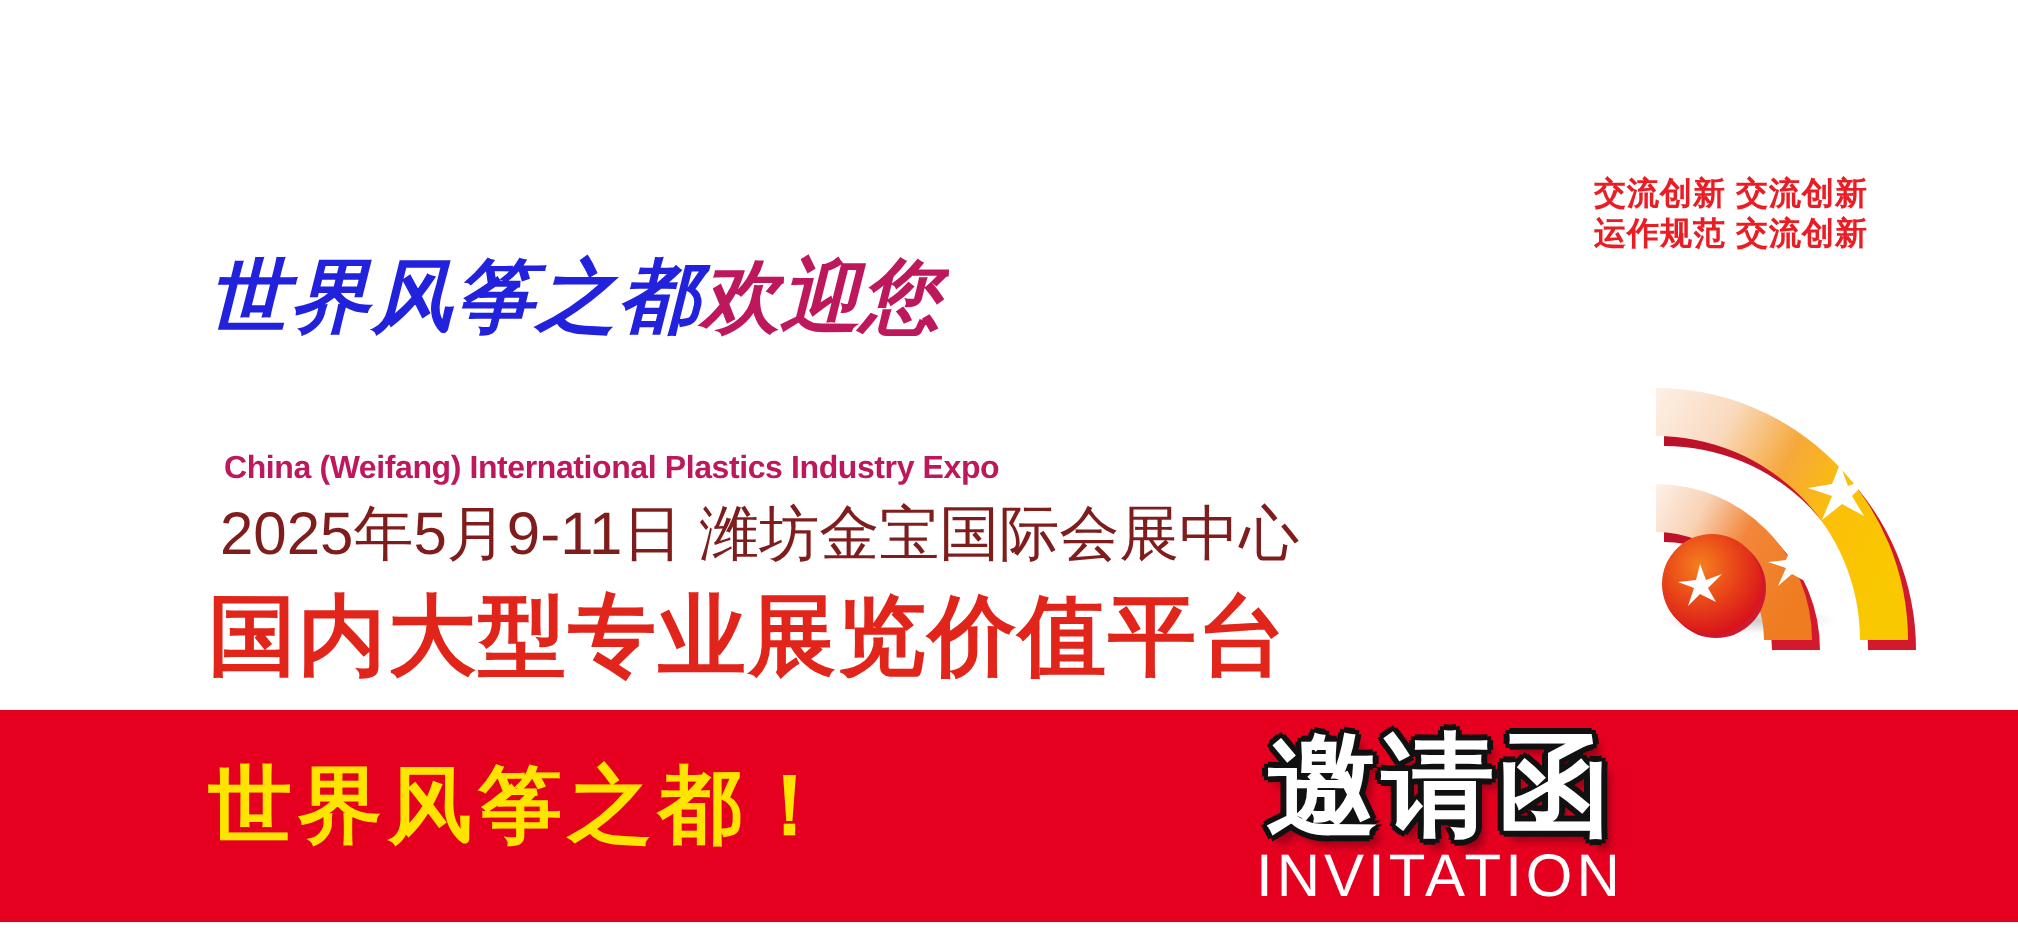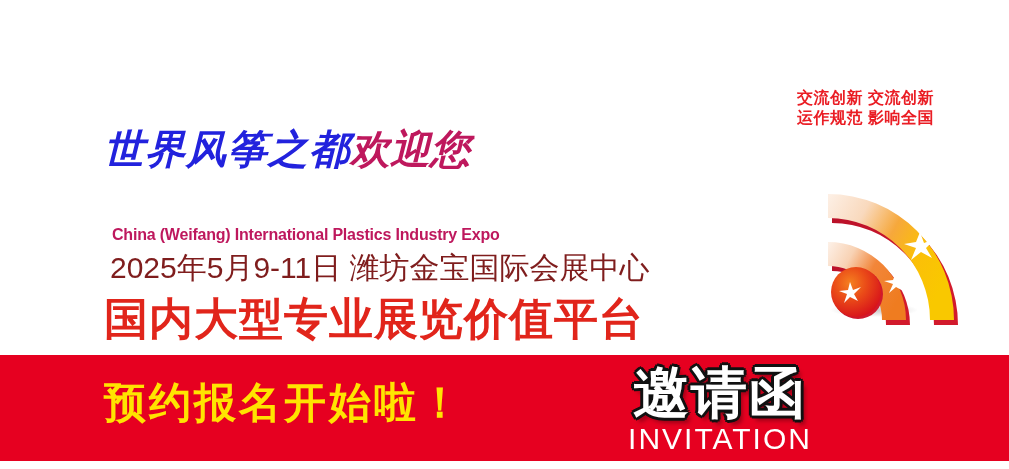--- a/index.html
+++ b/index.html
@@ -169,21 +169,21 @@
     white-space: nowrap;
   }
 </style>
 </head>
 <body>
 
 <div id="poster">
 
   <div class="slogan">
     <span class="line">交流创新 交流创新</span>
-    <span class="line">运作规范 影响全国</span>
+    <span class="line">运作规范 交流创新</span>
   </div>
 
   <div class="calligraphy"><span class="blue">世界风筝之都</span><span class="red">欢迎您</span></div>
 
 
   <div class="eng-subtitle">China (Weifang) International Plastics Industry Expo</div>
 
   <div class="date-line">2025年5月9-11日  潍坊金宝国际会展中心</div>
 
   <div class="tagline">国内大型专业展览价值平台</div>
@@ -232,21 +232,21 @@
       <circle cx="34" cy="122" r="25" fill="url(#sphereGrad)"></circle>
 
       <path d="M 28 112 L 31 120 L 39 117 L 32 124 L 36 131 L 28 127 L 22 133 L 25 124 L 17 121 L 26 120 Z" fill="#ffffff"></path>
       <path d="M 74 102 L 77 110 L 86 107 L 79 114 L 83 122 L 74 117 L 67 123 L 71 114 L 62 111 L 71 110 Z" fill="#ffffff"></path>
       <path d="M 98 62 L 102 73 L 113 69 L 104 78 L 110 88 L 99 82 L 89 90 L 94 78 L 82 74 L 94 72 Z" fill="#ffffff"></path>
     </svg>
   </div>
 
   <div class="red-banner"></div>
 
-  <div class="cta-text">预约报名开始啦！</div>
+  <div class="cta-text">世界风筝之都！</div>
 
   <div class="invite-block">
     <div class="invite-cn">邀请函</div>
     <div class="invite-en">INVITATION</div>
   </div>
 
   <div class="bottom-strip"></div>
 
 </div>
 

